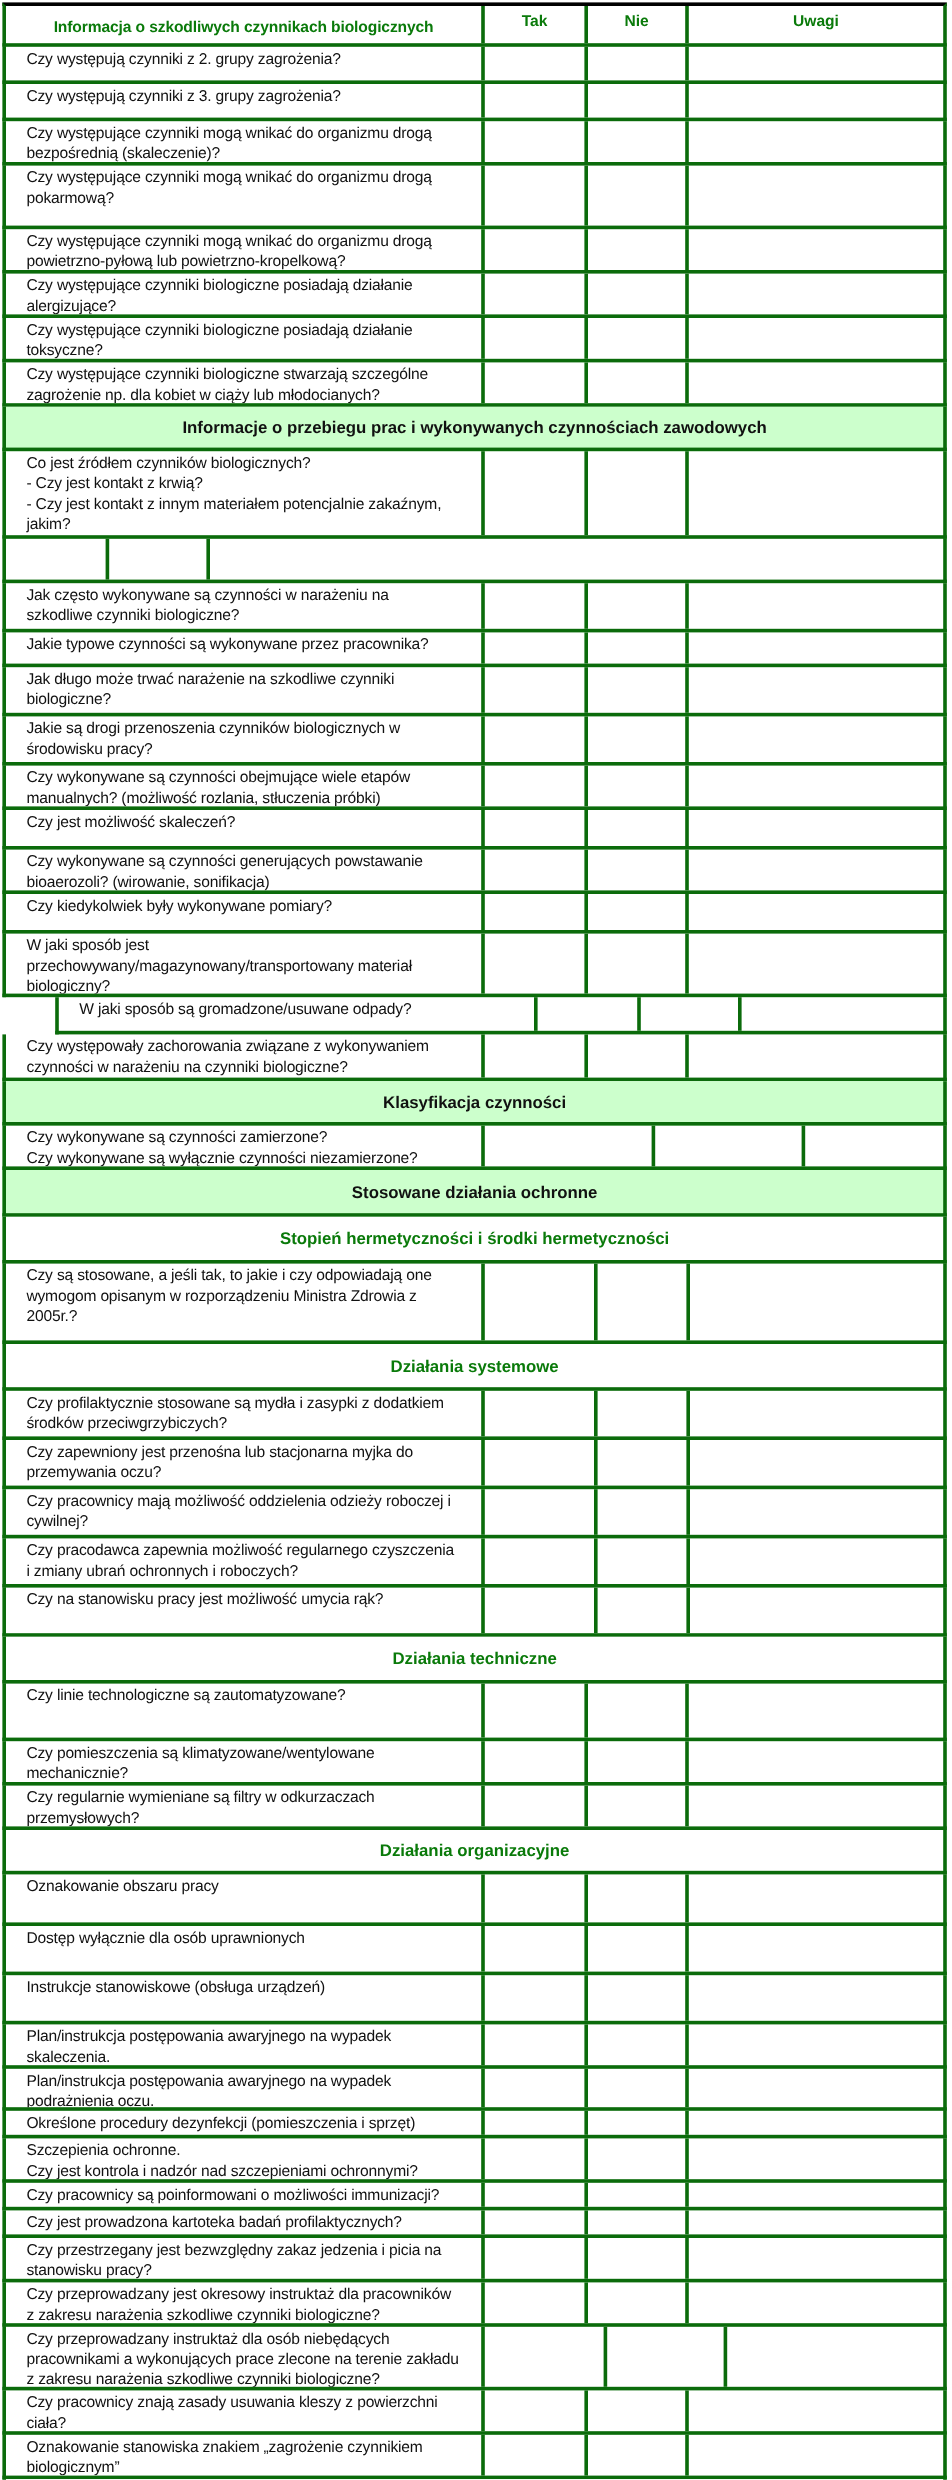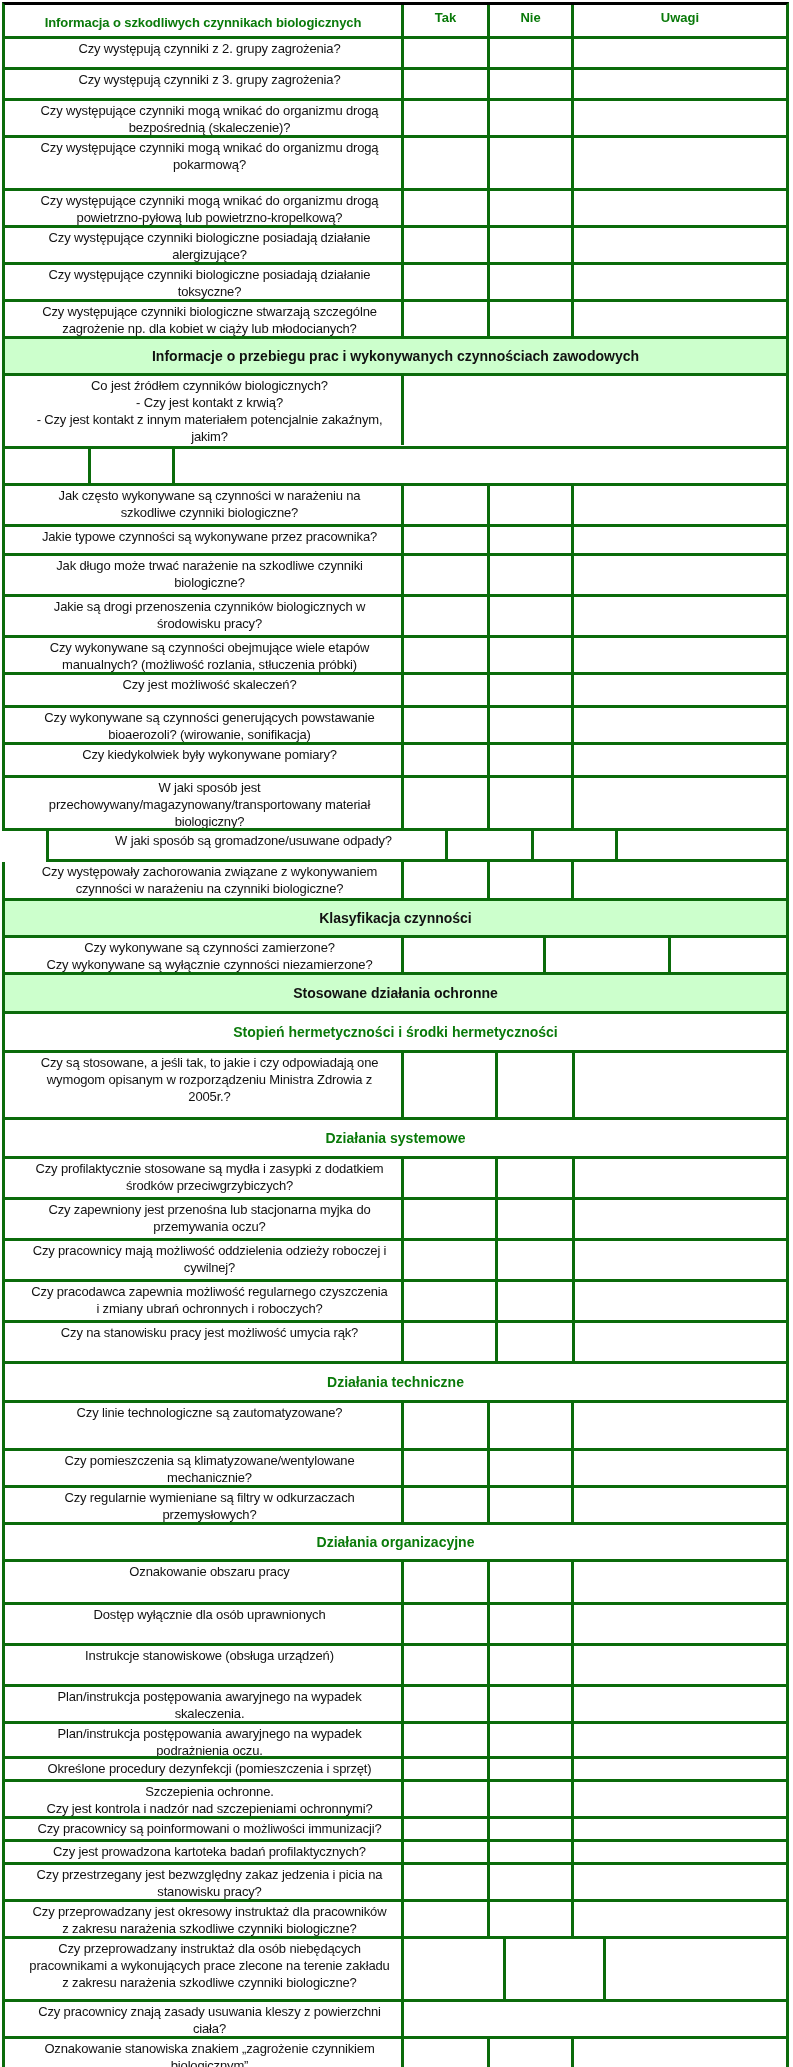--- a/index.html
+++ b/index.html
@@ -6,21 +6,21 @@
     body { width: 793px; height: 2067px; position: relative; overflow: hidden;
            font-family: "Liberation Sans", sans-serif; }
     #sheet { position: absolute; left: 2px; top: 2px; width: 787px; }
     .row { position: relative; display: flex; box-sizing: border-box;
            border-left: 3px solid #0b6b0b; border-right: 3px solid #0b6b0b;
            border-bottom: 3px solid #0b6b0b; }
     .row.first { border-top: 3px solid #000000; }
     .cell { box-sizing: border-box; border-right: 3px solid #0b6b0b; overflow: hidden; }
     .cell:last-child { border-right: none; }
     .c-q { width: 399px; padding: 1px 4px 0 17px; font-size: 13px; line-height: 17px;
-           color: #111; letter-spacing: -0.15px; white-space: pre-line; text-align: center; }
+           color: #111; letter-spacing: -0.15px; white-space: pre-line; }
     .c-tak { width: 86px; }
     .c-nie { width: 84px; }
     .c-uw { flex: 1; }
     .alt .c-tak { width: 94px; }
     .alt .c-nie { width: 77px; }
     .hdr .cell { color: #0a7a0a; font-weight: bold; font-size: 13px; text-align: center; }
     .hdr .c-q { padding: 9px 0 0 0; text-align: center; letter-spacing: -0.1px; }
     .hdr .c-tak, .hdr .c-nie, .hdr .c-uw { padding-top: 5px; }
     .section { justify-content: center; align-items: center; text-align: right;
                font-weight: bold; font-size: 14px; }
@@ -86,21 +86,21 @@
         <div class="cell c-uw"></div>
       </div>
       <div class="row" style="height: 37px;">
         <div class="cell c-q">Czy występujące czynniki biologiczne stwarzają szczególne
 zagrożenie np. dla kobiet w ciąży lub młodocianych?</div>
         <div class="cell c-tak"></div>
         <div class="cell c-nie"></div>
         <div class="cell c-uw"></div>
       </div>
       <div class="row section main" style="height: 37px;">Informacje o przebiegu prac i wykonywanych czynnościach zawodowych</div>
-      <div class="row" style="height: 73px; flex-direction: column;">
+      <div class="row" style="height: 73px;">
         <div class="cell c-q">Co jest źródłem czynników biologicznych?
 - Czy jest kontakt z krwią?
 - Czy jest kontakt z innym materiałem potencjalnie zakaźnym,
 jakim?</div>
         <div class="cell c-tak"></div>
         <div class="cell c-nie"></div>
         <div class="cell c-uw"></div>
       </div>
       <div class="row" style="height: 37px;">
         <div class="cell c-tak"></div>
@@ -320,29 +320,29 @@
         <div class="cell c-nie"></div>
         <div class="cell c-uw"></div>
       </div>
       <div class="row" style="height: 37px;">
         <div class="cell c-q">Czy przeprowadzany jest okresowy instruktaż dla pracowników
 z zakresu narażenia szkodliwe czynniki biologiczne?</div>
         <div class="cell c-tak"></div>
         <div class="cell c-nie"></div>
         <div class="cell c-uw"></div>
       </div>
-      <div class="row" style="height: 63px; gap: 16px;">
+      <div class="row" style="height: 53px; gap: 16px;">
         <div class="cell c-q">Czy przeprowadzany instruktaż dla osób niebędących
 pracownikami a wykonujących prace zlecone na terenie zakładu
 z zakresu narażenia szkodliwe czynniki biologiczne?</div>
         <div class="cell c-tak"></div>
         <div class="cell c-nie"></div>
         <div class="cell c-uw"></div>
       </div>
-      <div class="row" style="height: 37px; flex-direction: column;">
+      <div class="row" style="height: 37px;">
         <div class="cell c-q">Czy pracownicy znają zasady usuwania kleszy z powierzchni
 ciała?</div>
         <div class="cell c-tak"></div>
         <div class="cell c-nie"></div>
         <div class="cell c-uw"></div>
       </div>
       <div class="row" style="height: 37px;">
         <div class="cell c-q">Oznakowanie stanowiska znakiem „zagrożenie czynnikiem
 biologicznym”</div>
         <div class="cell c-tak"></div>

